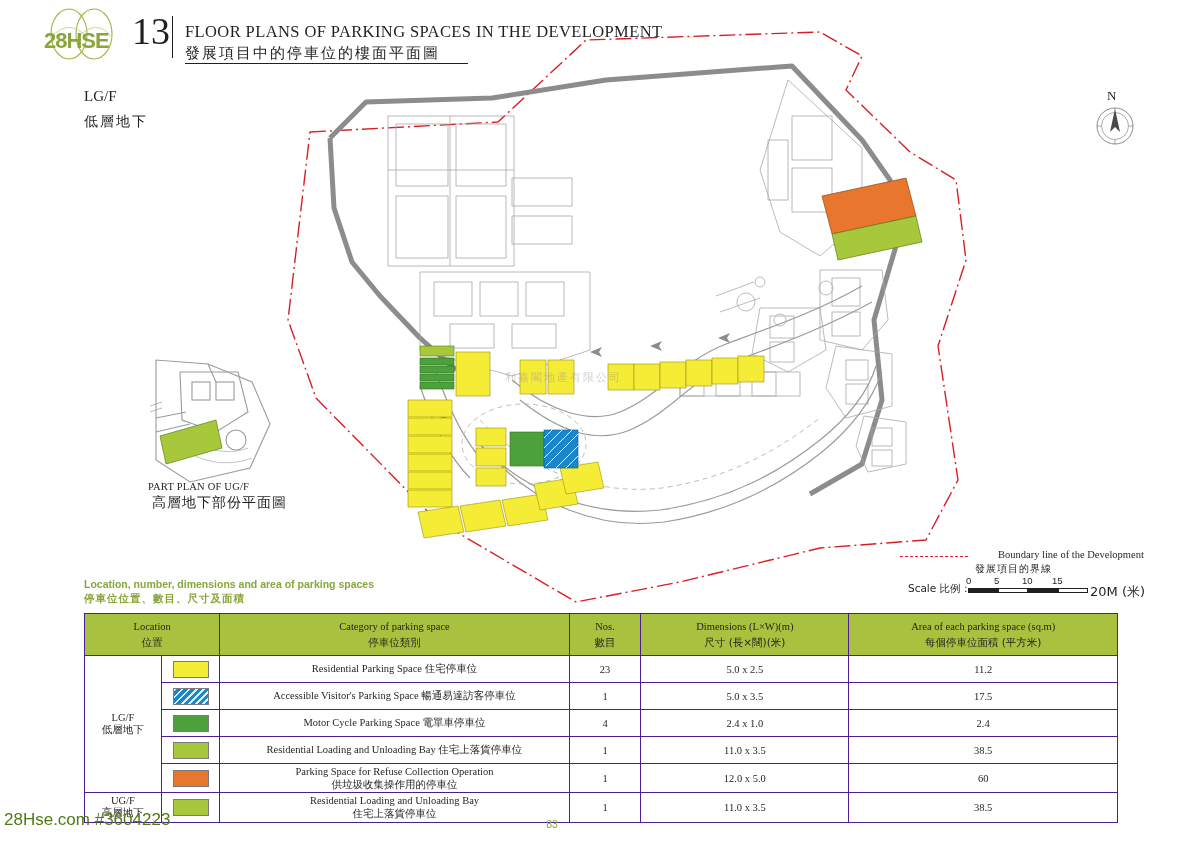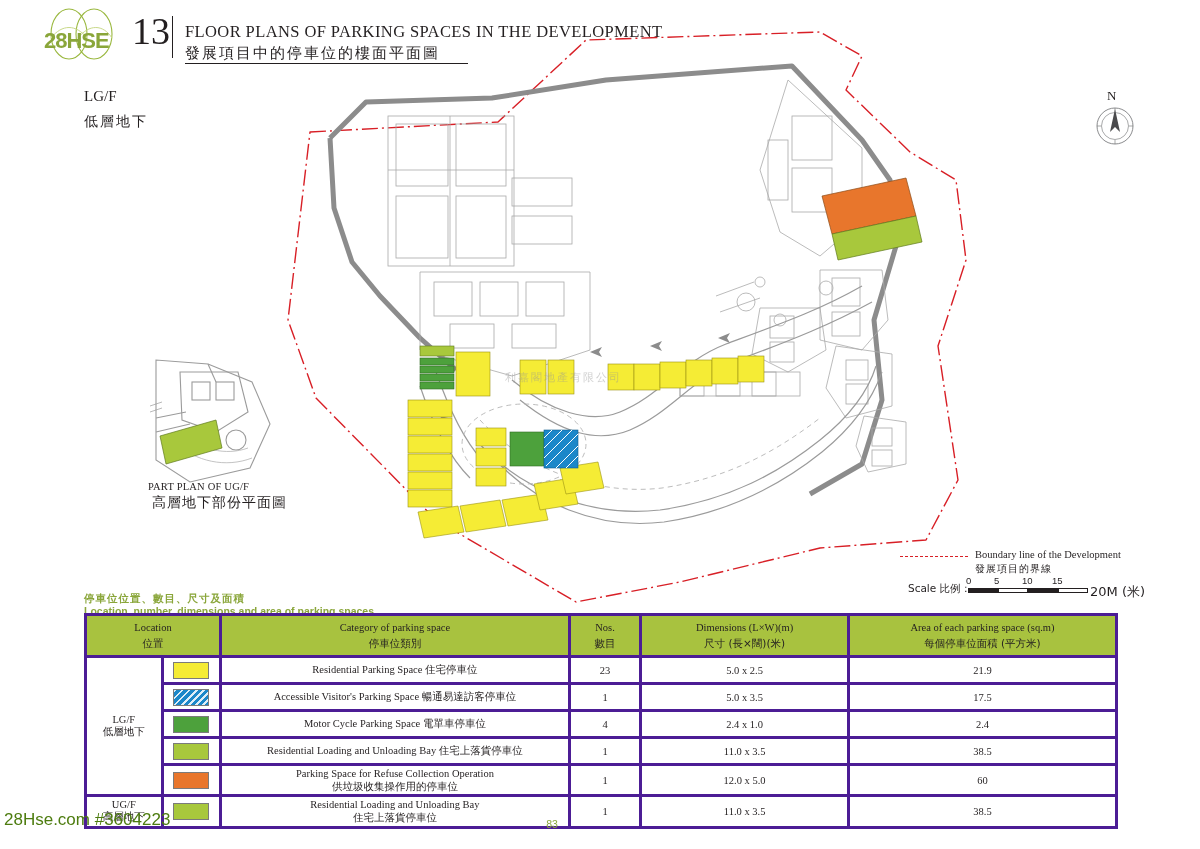--- a/index.html
+++ b/index.html
@@ -41,40 +41,40 @@
 
   
   #plan { position:absolute; left:120px; top:20px; width:1010px; height:590px; }
 
   
   #part-en { position:absolute; left:148px; top:481px; font-size:10.5px; font-variant:small-caps; letter-spacing:0.2px; }
   #part-zh { position:absolute; left:152px; top:494px; font-size:14px; font-family:"DejaVu Sans", sans-serif; letter-spacing:1px; }
 
   
   #bl-line { position:absolute; left:900px; top:556px; width:68px; height:0; border-top:1.3px dashed #d81f26; }
-  #bl-en { position:absolute; left:975px; top:549px; font-size:10.5px; }
+  #bl-en { position:absolute; left:998px; top:549px; font-size:10.5px; }
   #bl-zh { position:absolute; left:975px; top:562px; font-size:10px; font-family:"DejaVu Sans", sans-serif; letter-spacing:1px; }
 
   
   #scale-label { position:absolute; left:908px; top:582px; font-size:10.5px; font-family:"DejaVu Sans", sans-serif; }
   #scale-wrap { position:absolute; left:968px; top:575px; width:160px; height:24px; }
   .scale-tick { position:absolute; top:0px; font-size:9.5px; font-family:"Liberation Sans", sans-serif; }
   #scale-bars { position:absolute; left:0; top:13px; width:120px; height:5px; }
   .sb { position:absolute; top:0; height:5px; width:30px; }
   .sb.dark { background:#231f20; }
   .sb.light { background:#ffffff; border:1px solid #231f20; height:5px; }
   #scale-unit { position:absolute; left:122px; top:8px; font-size:13px; font-family:"DejaVu Sans", sans-serif; white-space:nowrap; }
 
   
-  #tbl-cap-en { position:absolute; left:84px; top:578px; font-size:10.5px; font-weight:bold; color:#8aa63a; font-family:"Liberation Sans", sans-serif;margin-top:27px; }
+  #tbl-cap-en { position:absolute; left:84px; top:578px; font-size:10.5px; font-weight:bold; color:#8aa63a; font-family:"Liberation Sans", sans-serif; }
   #tbl-cap-zh { position:absolute; left:84px; top:592px; font-size:10.5px; font-weight:bold; color:#8aa63a; font-family:"DejaVu Sans", sans-serif; letter-spacing:1px; }
 
   
   #tbl { position:absolute; left:84px; top:613px; width:1034px; border-collapse:collapse; }
-  #tbl th, #tbl td { border:3px solid #4c1d95; font-size:10.5px; text-align:center; vertical-align:middle; }
+  #tbl th, #tbl td { border:1px solid #4c1d95; font-size:10.5px; text-align:center; vertical-align:middle; }
   #tbl thead th {
     background:#a8c23f; color:#231f20; font-weight:normal; height:42px; line-height:1.35;
   }
   #tbl tbody td { height:27px; }
   .col-loc { width:76px; }
   .col-swatch { width:58px; }
   .col-cat { width:346px; }
   .col-nos { width:71px; }
   .col-dim { width:206px; }
   .col-area { width:266px; }
@@ -363,21 +363,21 @@
       <td class="col-loc" rowspan="5">
         <div>LG/F</div>
         <div class="zh">低層地下</div>
       </td>
       <td class="col-swatch">
         <span class="sw sw-yellow"></span>
       </td>
       <td class="col-cat">Residential Parking Space 住宅停車位</td>
       <td class="col-nos">23</td>
       <td class="col-dim">5.0 x 2.5</td>
-      <td class="col-area">21.9</td>
+      <td class="col-area">11.2</td>
     </tr>
     <tr>
       <td class="col-swatch">
         <span class="sw sw-blue"></span>
       </td>
       <td class="col-cat">Accessible Visitor's Parking Space 暢通易達訪客停車位</td>
       <td class="col-nos">1</td>
       <td class="col-dim">5.0 x 3.5</td>
       <td class="col-area">17.5</td>
     </tr>

